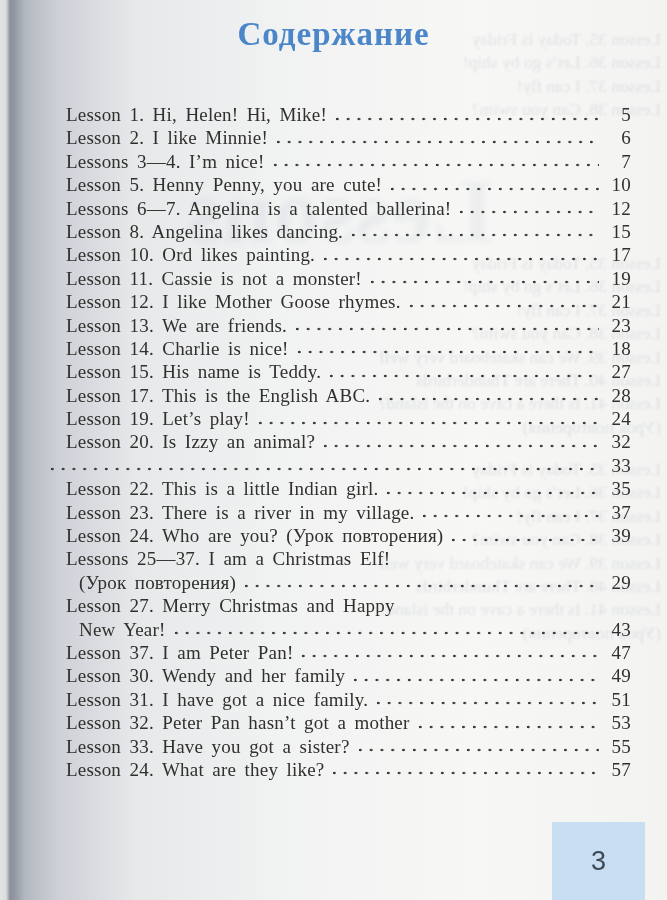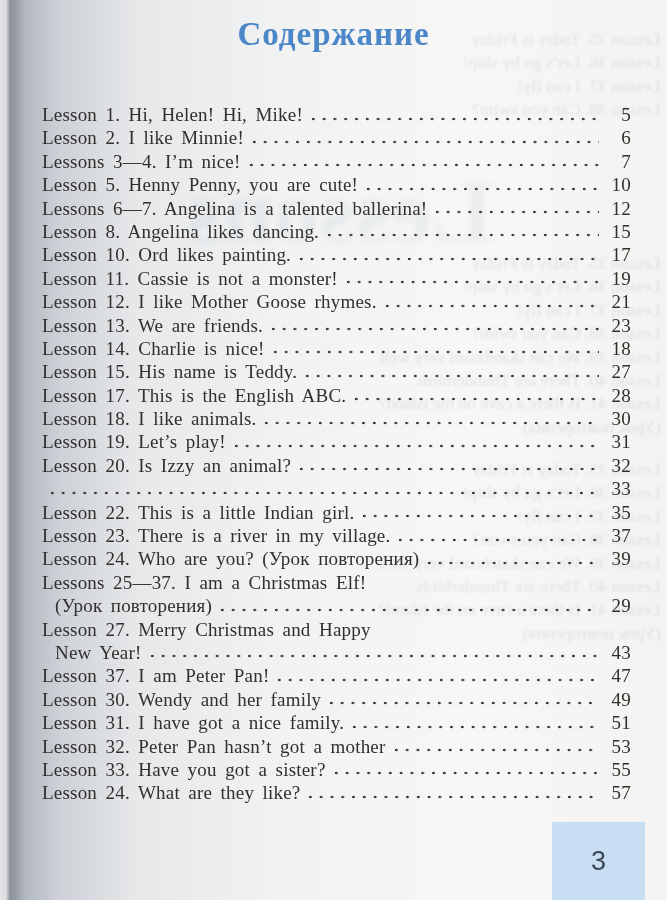--- a/index.html
+++ b/index.html
@@ -16,21 +16,21 @@
     text-align:center;font-weight:bold;font-size:33px;
     color:#4a86c8;letter-spacing:1px;
     font-family:"Liberation Serif","DejaVu Serif",serif;
   }
   .toc{
     position:absolute;left:42px;top:103px;width:589px;
     font-size:19px;line-height:23.4px;color:#30302d;
     word-spacing:3.5px;letter-spacing:0.2px;
   }
   .row{display:flex;height:23.4px;white-space:nowrap;}
-  .row .text{flex:0 0 auto;}
+  .row .text{flex:0 0 auto;margin-left:24px;}
   .row .leader{
     flex:1 1 auto;margin:0 2px 0 8px;
     background-image:radial-gradient(circle at 2.2px 2.2px,#3a3a37 1.15px,rgba(0,0,0,0) 1.8px);
     background-size:10.8px 4.4px;background-repeat:repeat-x;
     background-position:0 13.5px;
   }
   .row .page{flex:0 0 auto;min-width:30px;text-align:right;}
   .row.no-page .leader,.row.no-page .page{visibility:hidden;}
   .row.indent .text{padding-left:13px;}
   .pagebox{
@@ -158,28 +158,23 @@
         <span class="text">Lesson 15. His name is Teddy.</span>
         <span class="leader"></span>
         <span class="page">27</span>
       </div>
       <div class="row">
         <span class="text">Lesson 17. This is the English ABC.</span>
         <span class="leader"></span>
         <span class="page">28</span>
       </div>
       <div class="row">
-        <span class="text">Lesson 18. I like animals.</span>
-        <span class="leader"></span>
-        <span class="page">30</span>
-      </div>
-      <div class="row">
         <span class="text">Lesson 19. Let’s play!</span>
         <span class="leader"></span>
-        <span class="page">31</span>
+        <span class="page">24</span>
       </div>
       <div class="row">
         <span class="text">Lesson 20. Is Izzy an animal?</span>
         <span class="leader"></span>
         <span class="page">32</span>
       </div>
       <div class="row">
         <span class="leader"></span>
         <span class="page">33</span>
       </div>

